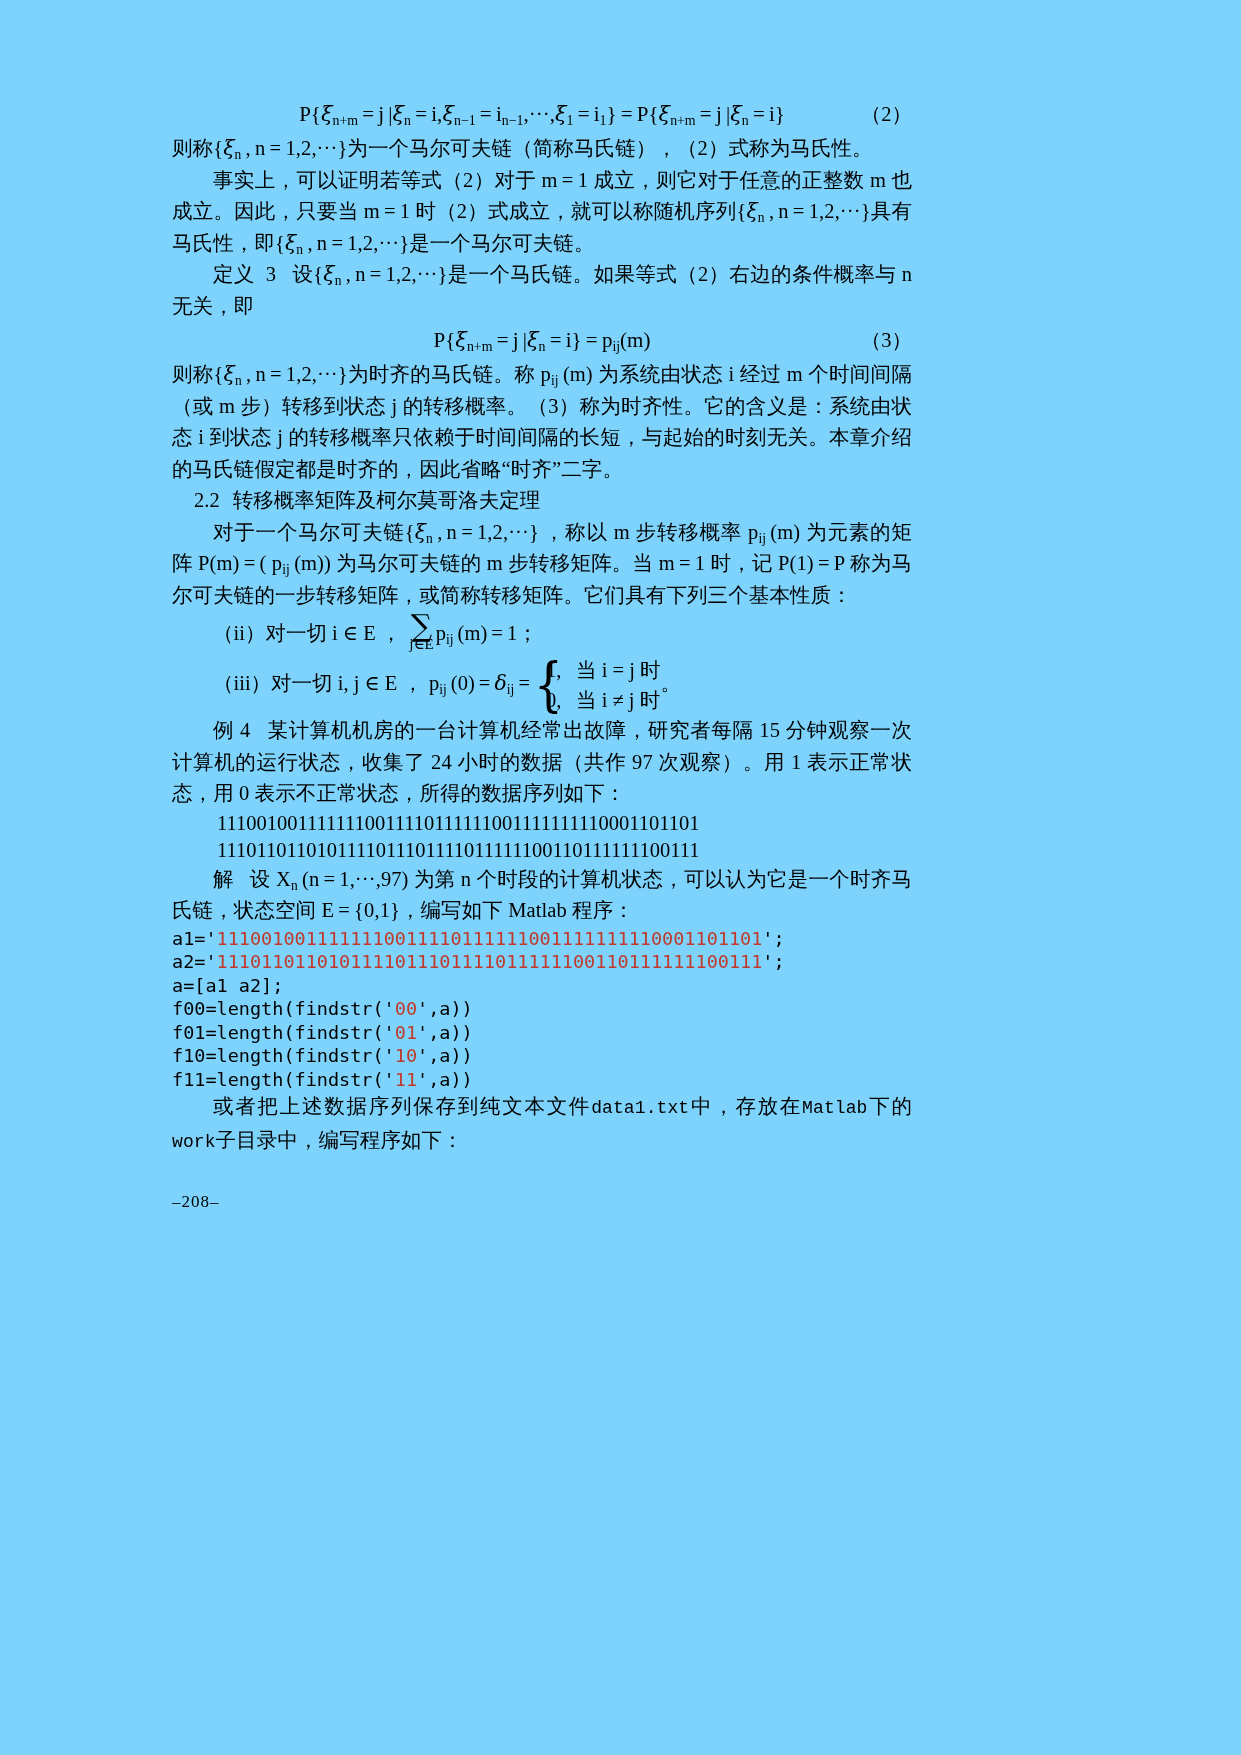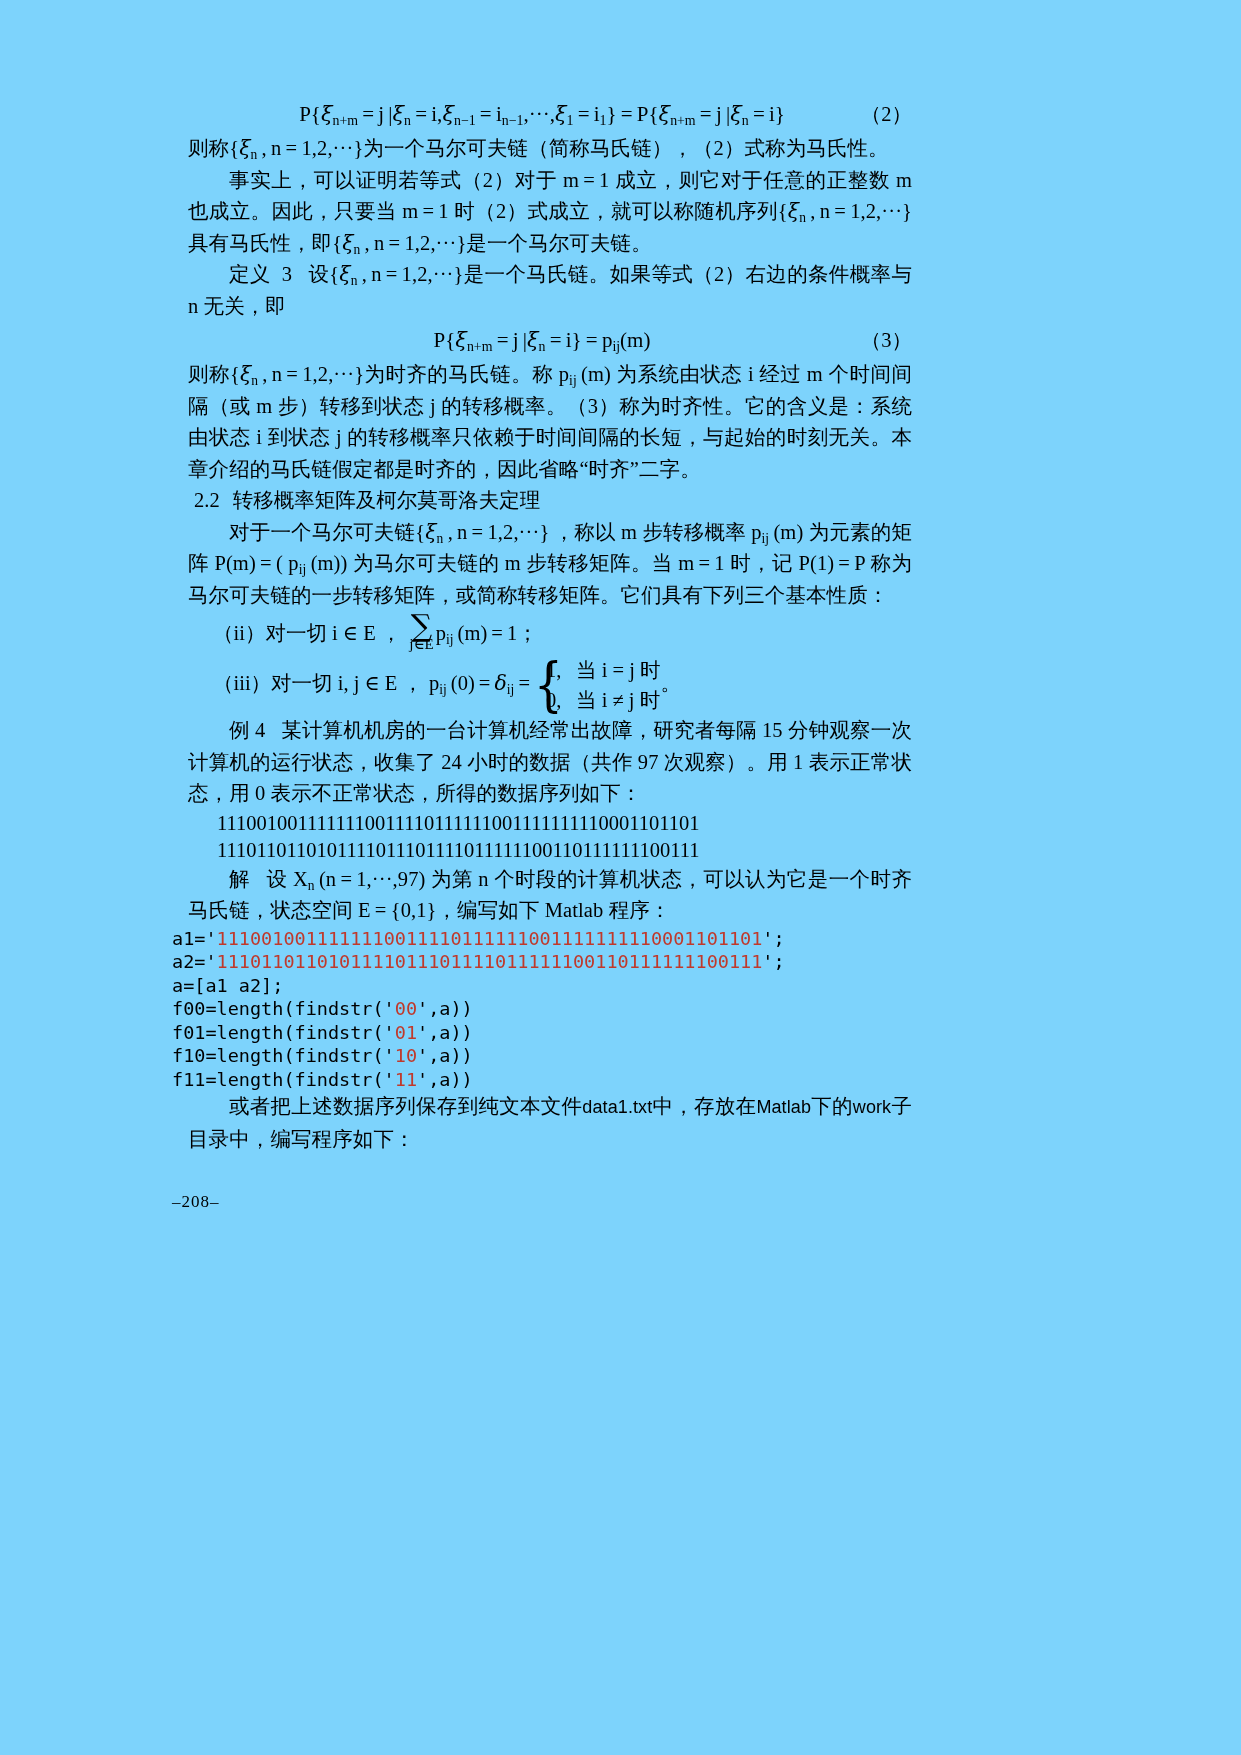--- a/index.html
+++ b/index.html
@@ -29,21 +29,21 @@
     top: 96px;
     width: 740px;
   }
 
   
   .para {
     font-size: 20.5px;
     line-height: 31.5px;
     text-align: justify;
     text-justify: inter-ideograph;
-    margin: 0 0 0 16px;
+    margin: 0 0 0 0;
     letter-spacing: 0.1px;
   }
   .indent { text-indent: 41px; }
 
   .eqline {
     position: relative;
     font-size: 21px;
     line-height: 33px;
     text-align: center;
     margin: 2px 0 2px 0;
@@ -136,21 +136,21 @@
     font-family: "DejaVu Sans Mono", "Liberation Mono", monospace;
     font-size: 18.5px;
     line-height: 23.5px;
     white-space: pre;
     color: #000000;
   }
   .code .str { color: #c0392b; }
   .code-indent { padding-left: 41px; }
 
   .mixed-mono {
-    font-family: Liberation Sans, sans-serif;
+    font-family: Liberation Mono, monospace;
     font-size: 18px;
   }
 
   .footer {
     position: absolute;
     left: 172px;
     top: 1192px;
     font-size: 17px;
     letter-spacing: 1px;
   }

